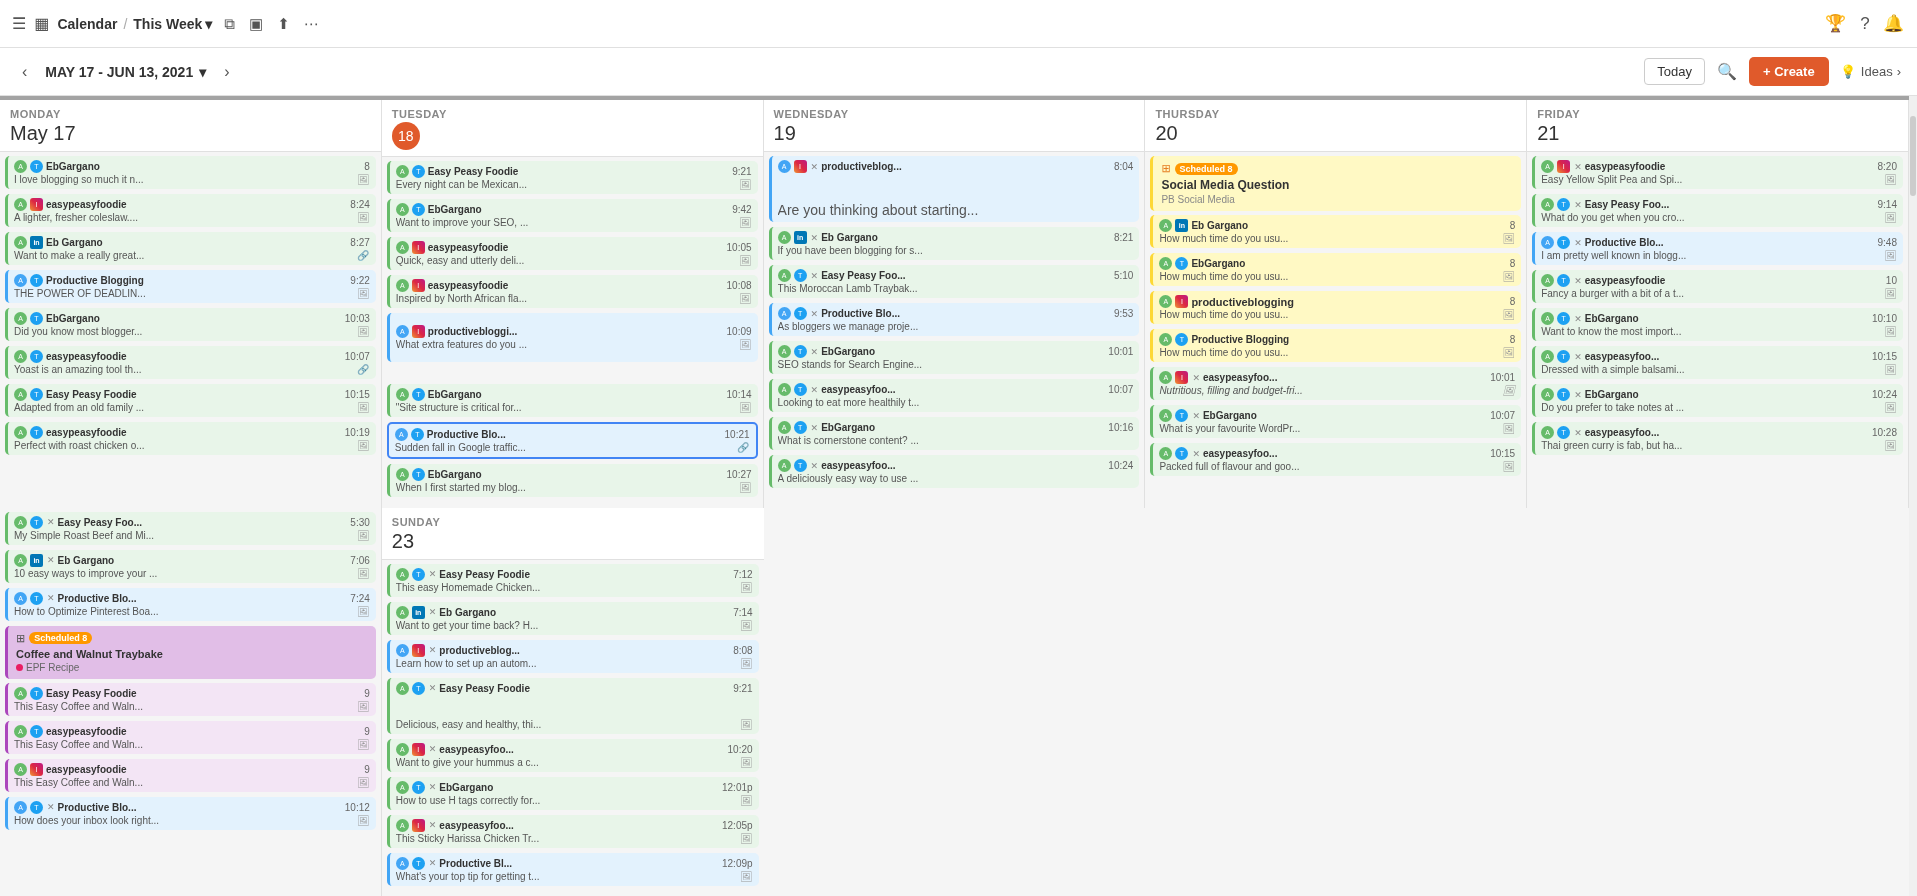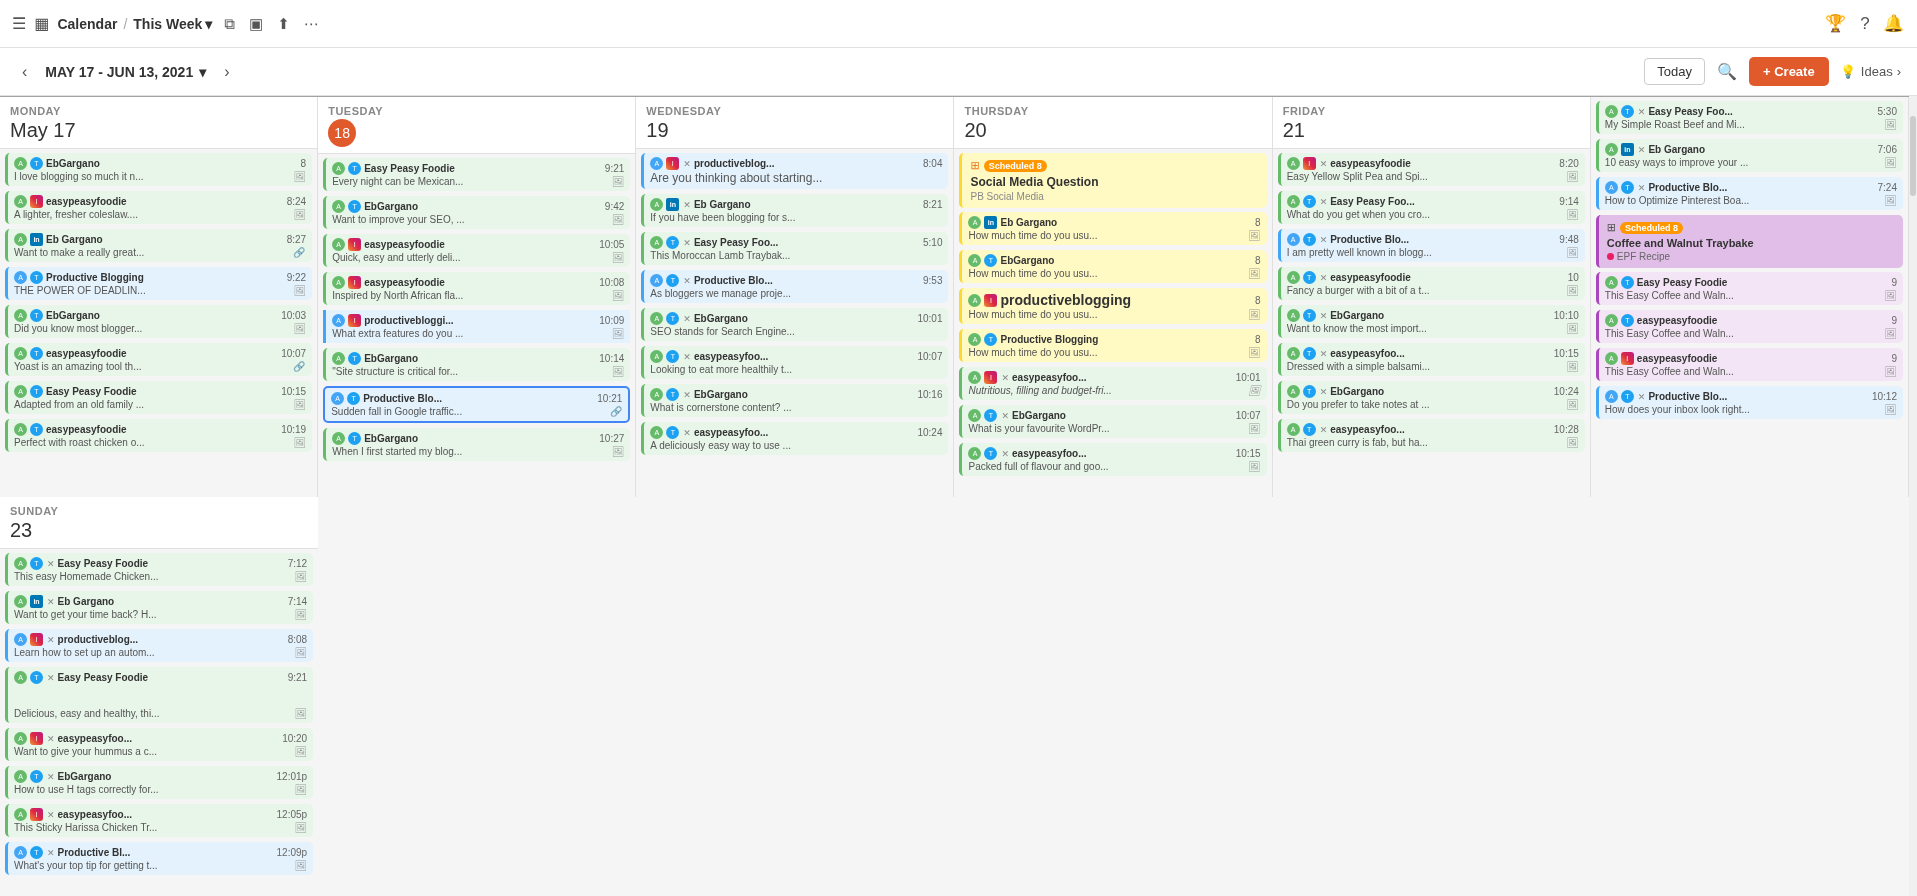--- a/index.html
+++ b/index.html
@@ -31,22 +31,22 @@
     .create-btn {
       background: #e05a2b; color: #fff; border: none; border-radius: 5px;
       padding: 7px 14px; cursor: pointer; font-size: 13px; font-weight: 600;
       display: flex; align-items: center; gap: 6px;
     }
     .ideas-btn { display: flex; align-items: center; gap: 4px; font-size: 13px; color: #555; cursor: pointer; }
 
     
     .calendar-container { display: flex; height: calc(100vh - 96px); overflow: hidden; }
     .calendar-grid {
-      display: grid; grid-template-columns: repeat(6, 1fr);
-      flex: 1; overflow-y: auto; border-top: 1px solid #a3a3a3;
+      display: grid; grid-template-columns: repeat(5, 1fr);
+      flex: 1; overflow-y: auto; border-top: 4px solid #a3a3a3;
     }
     .day-column { border-right: 1px solid #e0e0e0; display: flex; flex-direction: column; min-width: 0; }
     .day-column:last-child { border-right: none; }
     .day-header {
       padding: 8px 10px 6px; background: #fff; border-bottom: 1px solid #e0e0e0;
       position: sticky; top: 0; z-index: 2;
     }
     .day-name { font-size: 11px; font-weight: 600; color: #888; text-transform: uppercase; letter-spacing: 0.5px; }
     .day-number { font-size: 20px; font-weight: 400; color: #333; margin-top: 2px; }
     .day-number.today { background: #e05a2b; color: #fff; border-radius: 50%; width: 28px; height: 28px; display: flex; align-items: center; justify-content: center; font-size: 14px; }
@@ -272,21 +272,21 @@
         <span style="width:13px;height:13px;border-radius:3px;background:linear-gradient(45deg,#f09433,#dc2743,#bc1888);display:inline-flex;align-items:center;justify-content:center;font-size:7px;color:#fff;flex-shrink:0;">I</span>
 
         <span style="font-size:10px;font-weight:600;color:#333;flex:1;overflow:hidden;text-overflow:ellipsis;white-space:nowrap;">easypeasyfoodie</span>
         <span style="font-size:10px;color:#666;white-space:nowrap;">10:08</span>
       </div>
       <div style="display:flex;align-items:center;justify-content:space-between;">
         <span style="font-size:10px;color:#555;overflow:hidden;text-overflow:ellipsis;white-space:nowrap;flex:1;">Inspired by North African fla...</span>
         <span style="font-size:10px;color:#999;">🖼</span>
       </div>
     </div>
-            <div style="border-radius: 0; padding: 4px 6px; background: rgb(227, 242, 253); border-left: 3px solid rgb(66, 165, 245); cursor: pointer; margin-bottom: 2px;">
+            <div style="border-radius: 5px; padding: 12px 6px; background: rgb(227, 242, 253); border-left: 3px solid rgb(66, 165, 245); cursor: pointer; margin-bottom: 19px;">
       <div style="display:flex;align-items:center;gap:3px;margin-bottom:1px;">
         <span style="width:13px;height:13px;border-radius:50%;background:#42a5f5;display:inline-flex;align-items:center;justify-content:center;font-size:7px;color:#fff;flex-shrink:0;">A</span>
         <span style="width:13px;height:13px;border-radius:3px;background:linear-gradient(45deg,#f09433,#dc2743,#bc1888);display:inline-flex;align-items:center;justify-content:center;font-size:7px;color:#fff;flex-shrink:0;">I</span>
 
         <span style="font-size:10px;font-weight:600;color:#333;flex:1;overflow:hidden;text-overflow:ellipsis;white-space:nowrap;">productivebloggi...</span>
         <span style="font-size:10px;color:#666;white-space:nowrap;">10:09</span>
       </div>
       <div style="display:flex;align-items:center;justify-content:space-between;">
         <span style="font-size:10px;color:#555;overflow:hidden;text-overflow:ellipsis;white-space:nowrap;flex:1;">What extra features do you ...</span>
         <span style="font-size:10px;color:#999;">🖼</span>
@@ -341,21 +341,21 @@
           <div class="day-body">
             <div style="border-radius: 5px; padding: 4px 6px; background: rgb(227, 242, 253); border-left: 3px solid rgb(66, 165, 245); cursor: pointer; margin-bottom: 2px;">
       <div style="display:flex;align-items:center;gap:3px;margin-bottom:1px;">
         <span style="width:13px;height:13px;border-radius:50%;background:#42a5f5;display:inline-flex;align-items:center;justify-content:center;font-size:7px;color:#fff;flex-shrink:0;">A</span>
         <span style="width:13px;height:13px;border-radius:3px;background:linear-gradient(45deg,#f09433,#dc2743,#bc1888);display:inline-flex;align-items:center;justify-content:center;font-size:7px;color:#fff;flex-shrink:0;">I</span>
         <span style="font-size:9px;color:#888;margin-left:1px;">✕</span>
         <span style="font-size:10px;font-weight:600;color:#333;flex:1;overflow:hidden;text-overflow:ellipsis;white-space:nowrap;">productiveblog...</span>
         <span style="font-size:10px;color:#666;white-space:nowrap;">8:04</span>
       </div>
       <div style="display:flex;align-items:center;justify-content:space-between;">
-        <span style="font-size:12px;color:#555;overflow:hidden;text-overflow:ellipsis;white-space:nowrap;flex:1;">Are you thinking about starting...</span>
+        <span style="font-size:14px;color:#555;overflow:hidden;text-overflow:ellipsis;white-space:nowrap;flex:1;margin-top:28px;">Are you thinking about starting...</span>
 
       </div>
     </div>
             <div style="border-radius: 5px; padding: 4px 6px; background: rgb(232, 245, 233); border-left: 3px solid rgb(102, 187, 106); cursor: pointer; margin-bottom: 2px;">
       <div style="display:flex;align-items:center;gap:3px;margin-bottom:1px;">
         <span style="width:13px;height:13px;border-radius:50%;background:#66bb6a;display:inline-flex;align-items:center;justify-content:center;font-size:7px;color:#fff;flex-shrink:0;">A</span>
         <span style="width:13px;height:13px;border-radius:2px;background:#0077b5;display:inline-flex;align-items:center;justify-content:center;font-size:7px;color:#fff;flex-shrink:0;font-weight:700;">in</span>
         <span style="font-size:9px;color:#888;margin-left:1px;">✕</span>
         <span style="font-size:10px;font-weight:600;color:#333;flex:1;overflow:hidden;text-overflow:ellipsis;white-space:nowrap;">Eb Gargano</span>
         <span style="font-size:10px;color:#666;white-space:nowrap;">8:21</span>
@@ -483,21 +483,21 @@
       <div style="display:flex;align-items:center;justify-content:space-between;">
         <span style="font-size:10px;color:#555;overflow:hidden;text-overflow:ellipsis;white-space:nowrap;flex:1;">How much time do you usu...</span>
         <span style="font-size:10px;color:#999;">🖼</span>
       </div>
     </div>
             <div style="border-radius: 5px; padding: 4px 6px; background: rgb(255, 249, 196); border-left: 3px solid rgb(253, 216, 53); cursor: pointer; margin-bottom: 2px;">
       <div style="display:flex;align-items:center;gap:3px;margin-bottom:1px;">
         <span style="width:13px;height:13px;border-radius:50%;background:#66bb6a;display:inline-flex;align-items:center;justify-content:center;font-size:7px;color:#fff;flex-shrink:0;">A</span>
         <span style="width:13px;height:13px;border-radius:3px;background:linear-gradient(45deg,#f09433,#dc2743,#bc1888);display:inline-flex;align-items:center;justify-content:center;font-size:7px;color:#fff;flex-shrink:0;">I</span>
 
-        <span style="font-size:14px;font-weight:600;color:#333;flex:1;overflow:hidden;text-overflow:ellipsis;white-space:nowrap;">productiveblogging</span>
+        <span style="font-size:11px;font-weight:600;color:#333;flex:1;overflow:hidden;text-overflow:ellipsis;white-space:nowrap;">productiveblogging</span>
         <span style="font-size:10px;color:#666;white-space:nowrap;">8</span>
       </div>
       <div style="display:flex;align-items:center;justify-content:space-between;">
         <span style="font-size:10px;color:#555;overflow:hidden;text-overflow:ellipsis;white-space:nowrap;flex:1;">How much time do you usu...</span>
         <span style="font-size:10px;color:#999;">🖼</span>
       </div>
     </div>
             <div style="border-radius: 5px; padding: 4px 6px; background: rgb(255, 249, 196); border-left: 3px solid rgb(253, 216, 53); cursor: pointer; margin-bottom: 2px;">
       <div style="display:flex;align-items:center;gap:3px;margin-bottom:1px;">
         <span style="width:13px;height:13px;border-radius:50%;background:#66bb6a;display:inline-flex;align-items:center;justify-content:center;font-size:7px;color:#fff;flex-shrink:0;">A</span>

